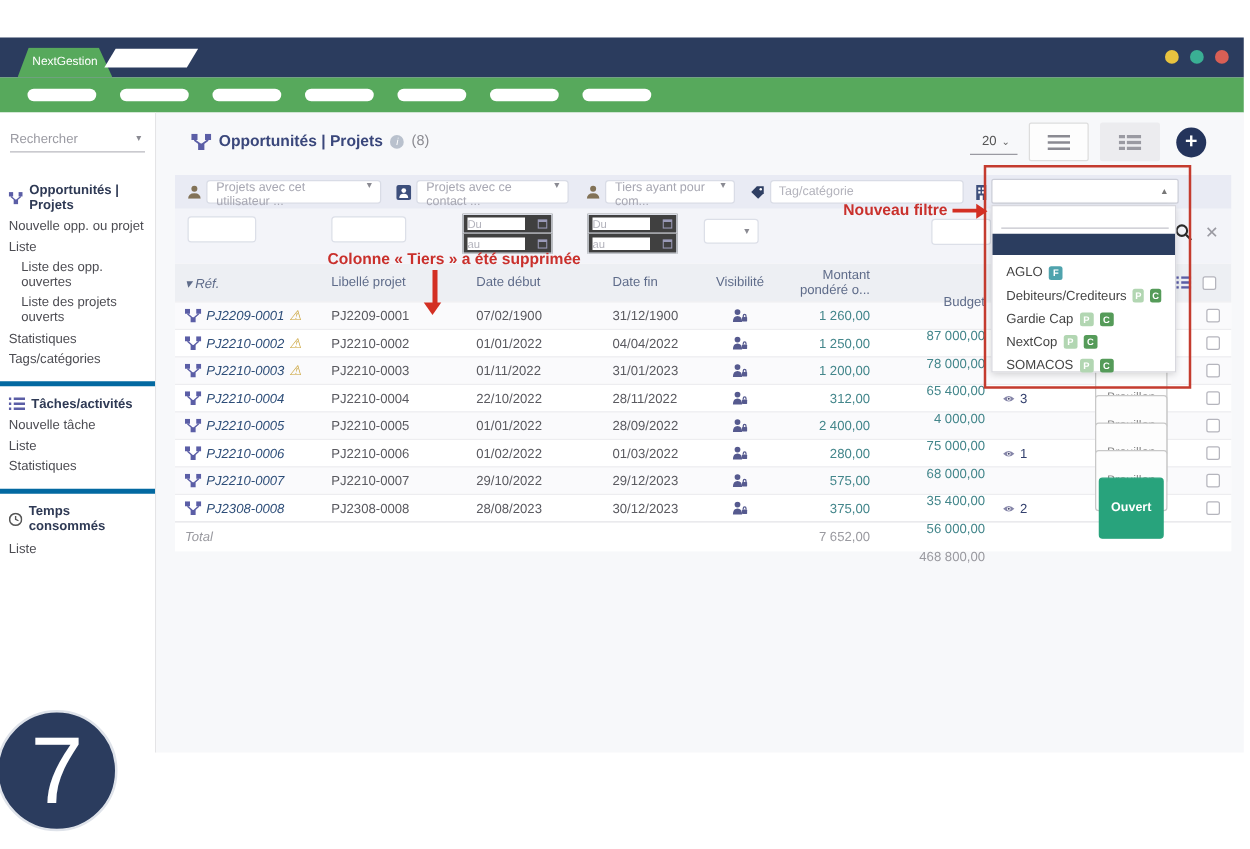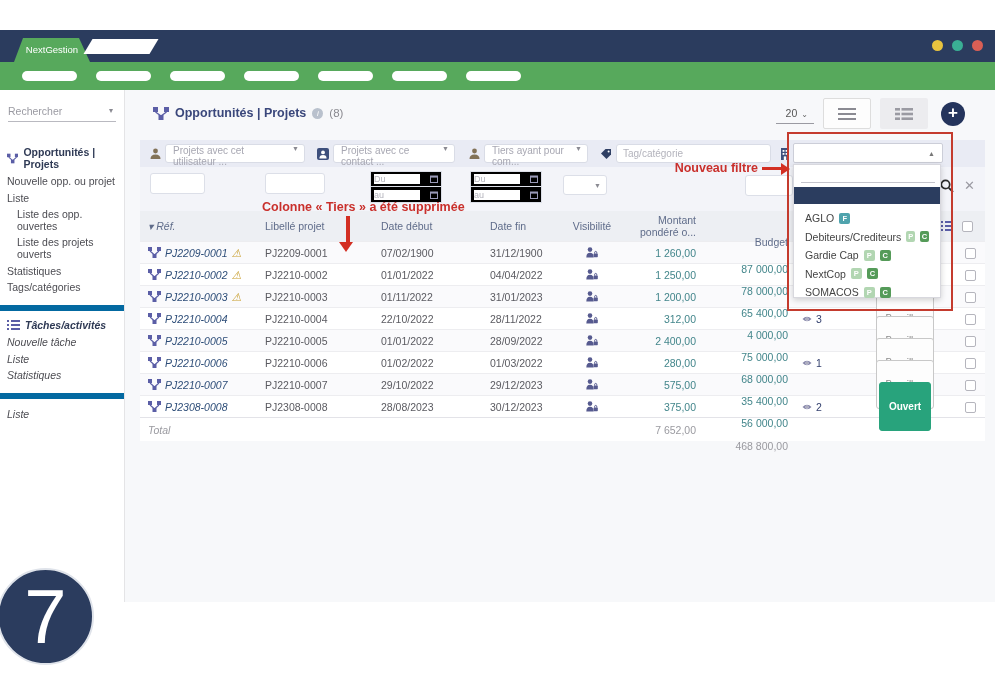--- a/index.html
+++ b/index.html
@@ -18,21 +18,21 @@
   .menubar { position:absolute; left:0; top:32px; width:100%; height:28px; background:#57a95c; display:flex; align-items:center; padding-left:22px; gap:19px; }
   .pill { width:55px; height:10px; background:#fff; border-radius:6px; }
 
   
   .app-body { position:absolute; left:0; top:60px; width:100%; height:512px; display:flex; }
   .sidebar { width:125px; background:#fff; border-right:1px solid #e4e4e6; padding:10px 0 0 0; flex:none; }
   .sidebar-search { margin:0 8px 16px 8px; border-bottom:1px solid #b9b9c0; display:flex; justify-content:space-between; align-items:center; height:22px; cursor:pointer; }
   .sidebar-search span.ph { color:#9a9aa2; font-size:10.5px; }
   .sidebar-search span.caret { color:#8a8a92; font-size:8px; padding-right:3px; }
   .side-section { margin-bottom:10px; padding-top:6px; }
-  .side-section + .side-section { border-top:6px solid #0369a1;font-style:italic; }
+  .side-section + .side-section { border-top:4px solid #0369a1; }
   .side-title { display:flex; align-items:center; gap:5px; font-size:10.5px; font-weight:bold; color:#2f3a55; padding:2px 4px 3px 7px; cursor:pointer; }
   .side-item { font-size:10.5px; color:#4c4c52; padding:2.2px 4px 2.2px 7px; cursor:pointer; }
   .side-item.indent { padding-left:17px; }
 
   .main { flex:1; position:relative; background:#f7f8fa; }
 
   
   .main-header { position:absolute; left:0; top:0; width:100%; height:50px; }
   .page-title { position:absolute; left:28px; top:16px; display:flex; align-items:center; gap:6px; }
   .page-title .t { color:#3a477b; font-size:12.5px; font-weight:bold; }
@@ -50,21 +50,21 @@
   .filters { position:absolute; left:15px; top:50px; width:845px; }
   .f-row1 { height:27px; background:#e9ebf4; display:flex; align-items:center; padding-left:10px; }
   .f-sel { background:#fff; border:1px solid #d9dce6; border-radius:3px; height:19px; font-size:10px; color:#a7a7b2;
     display:flex; align-items:flex-start; justify-content:space-between; padding:0 5px 0 7px; cursor:pointer; }
   .f-sel .caret { color:#8a8a92; font-size:7px; margin-left:4px; }
   .f-input { background:#fff; border:1px solid #d9dce6; border-radius:3px; height:19px; font-size:10px; color:#555; padding:0 6px; }
   .f-input::placeholder { color:#b3b3bc; }
   .f-row2 { position:relative; height:44px; background:#f3f4f9; }
   .abs { position:absolute; }
   .date-box { width:72px; }
-  .date-line { display:flex; align-items:center; background:#000000; border:1px solid #dcdfe8; height:16px; padding:0 3px; justify-content:space-between; }
+  .date-line { display:flex; align-items:center; background:#404040; border:1px solid #dcdfe8; height:16px; padding:0 3px; justify-content:space-between; }
   .date-line + .date-line { border-top:none; }
   .date-line input { border:none; outline:none; width:46px; font-size:9px; color:#555; }
   .date-line input::placeholder { color:#b3b3bc; }
   .mini-sel { width:44px; height:20px; background:#fff; border:1px solid #dcdfe8; border-radius:3px; display:flex; align-items:center; justify-content:flex-end; padding-right:5px; cursor:pointer; }
   .mini-sel .caret { font-size:7px; color:#8a8a92; }
   .plain-input { height:21px; background:#fff; border:1px solid #dcdfe8; border-radius:3px; }
 
   
   .grid { position:absolute; left:15px; top:121px; width:845px; background:#fff; }
   .thead { display:flex; align-items:center; height:30px; background:#edeff3; position:relative; }
@@ -190,20 +190,27 @@
                   <rect x="0" y="9" width="2" height="2" fill="#5b5ea6"></rect>
                   <rect x="4" y="9" width="9" height="2" fill="#5b5ea6"></rect>
                 </svg>
                 <span>Tâches/activités</span>
               </div>
               <div class="side-item">Nouvelle tâche</div>
               <div class="side-item">Liste</div>
               <div class="side-item">Statistiques</div>
             </div>
             <div class="side-section">
+              <div class="side-title">
+                <svg width="11" height="11" viewBox="0 0 11 11">
+                  <circle cx="5.5" cy="5.5" r="4.8" fill="none" stroke="#555" stroke-width="1.2"></circle>
+                  <path d="M5.5 2.8 L5.5 5.5 L7.8 6.6" stroke="#555" stroke-width="1.1" fill="none"></path>
+                </svg>
+                <span>Temps consommés</span>
+              </div>
               <div class="side-item">Liste</div>
             </div>
           </div>
       </div>
 
       <div class="main">
 
         <div class="main-header">
           <div class="page-title">
             <svg width="16" height="13" viewBox="0 0 16 13">

